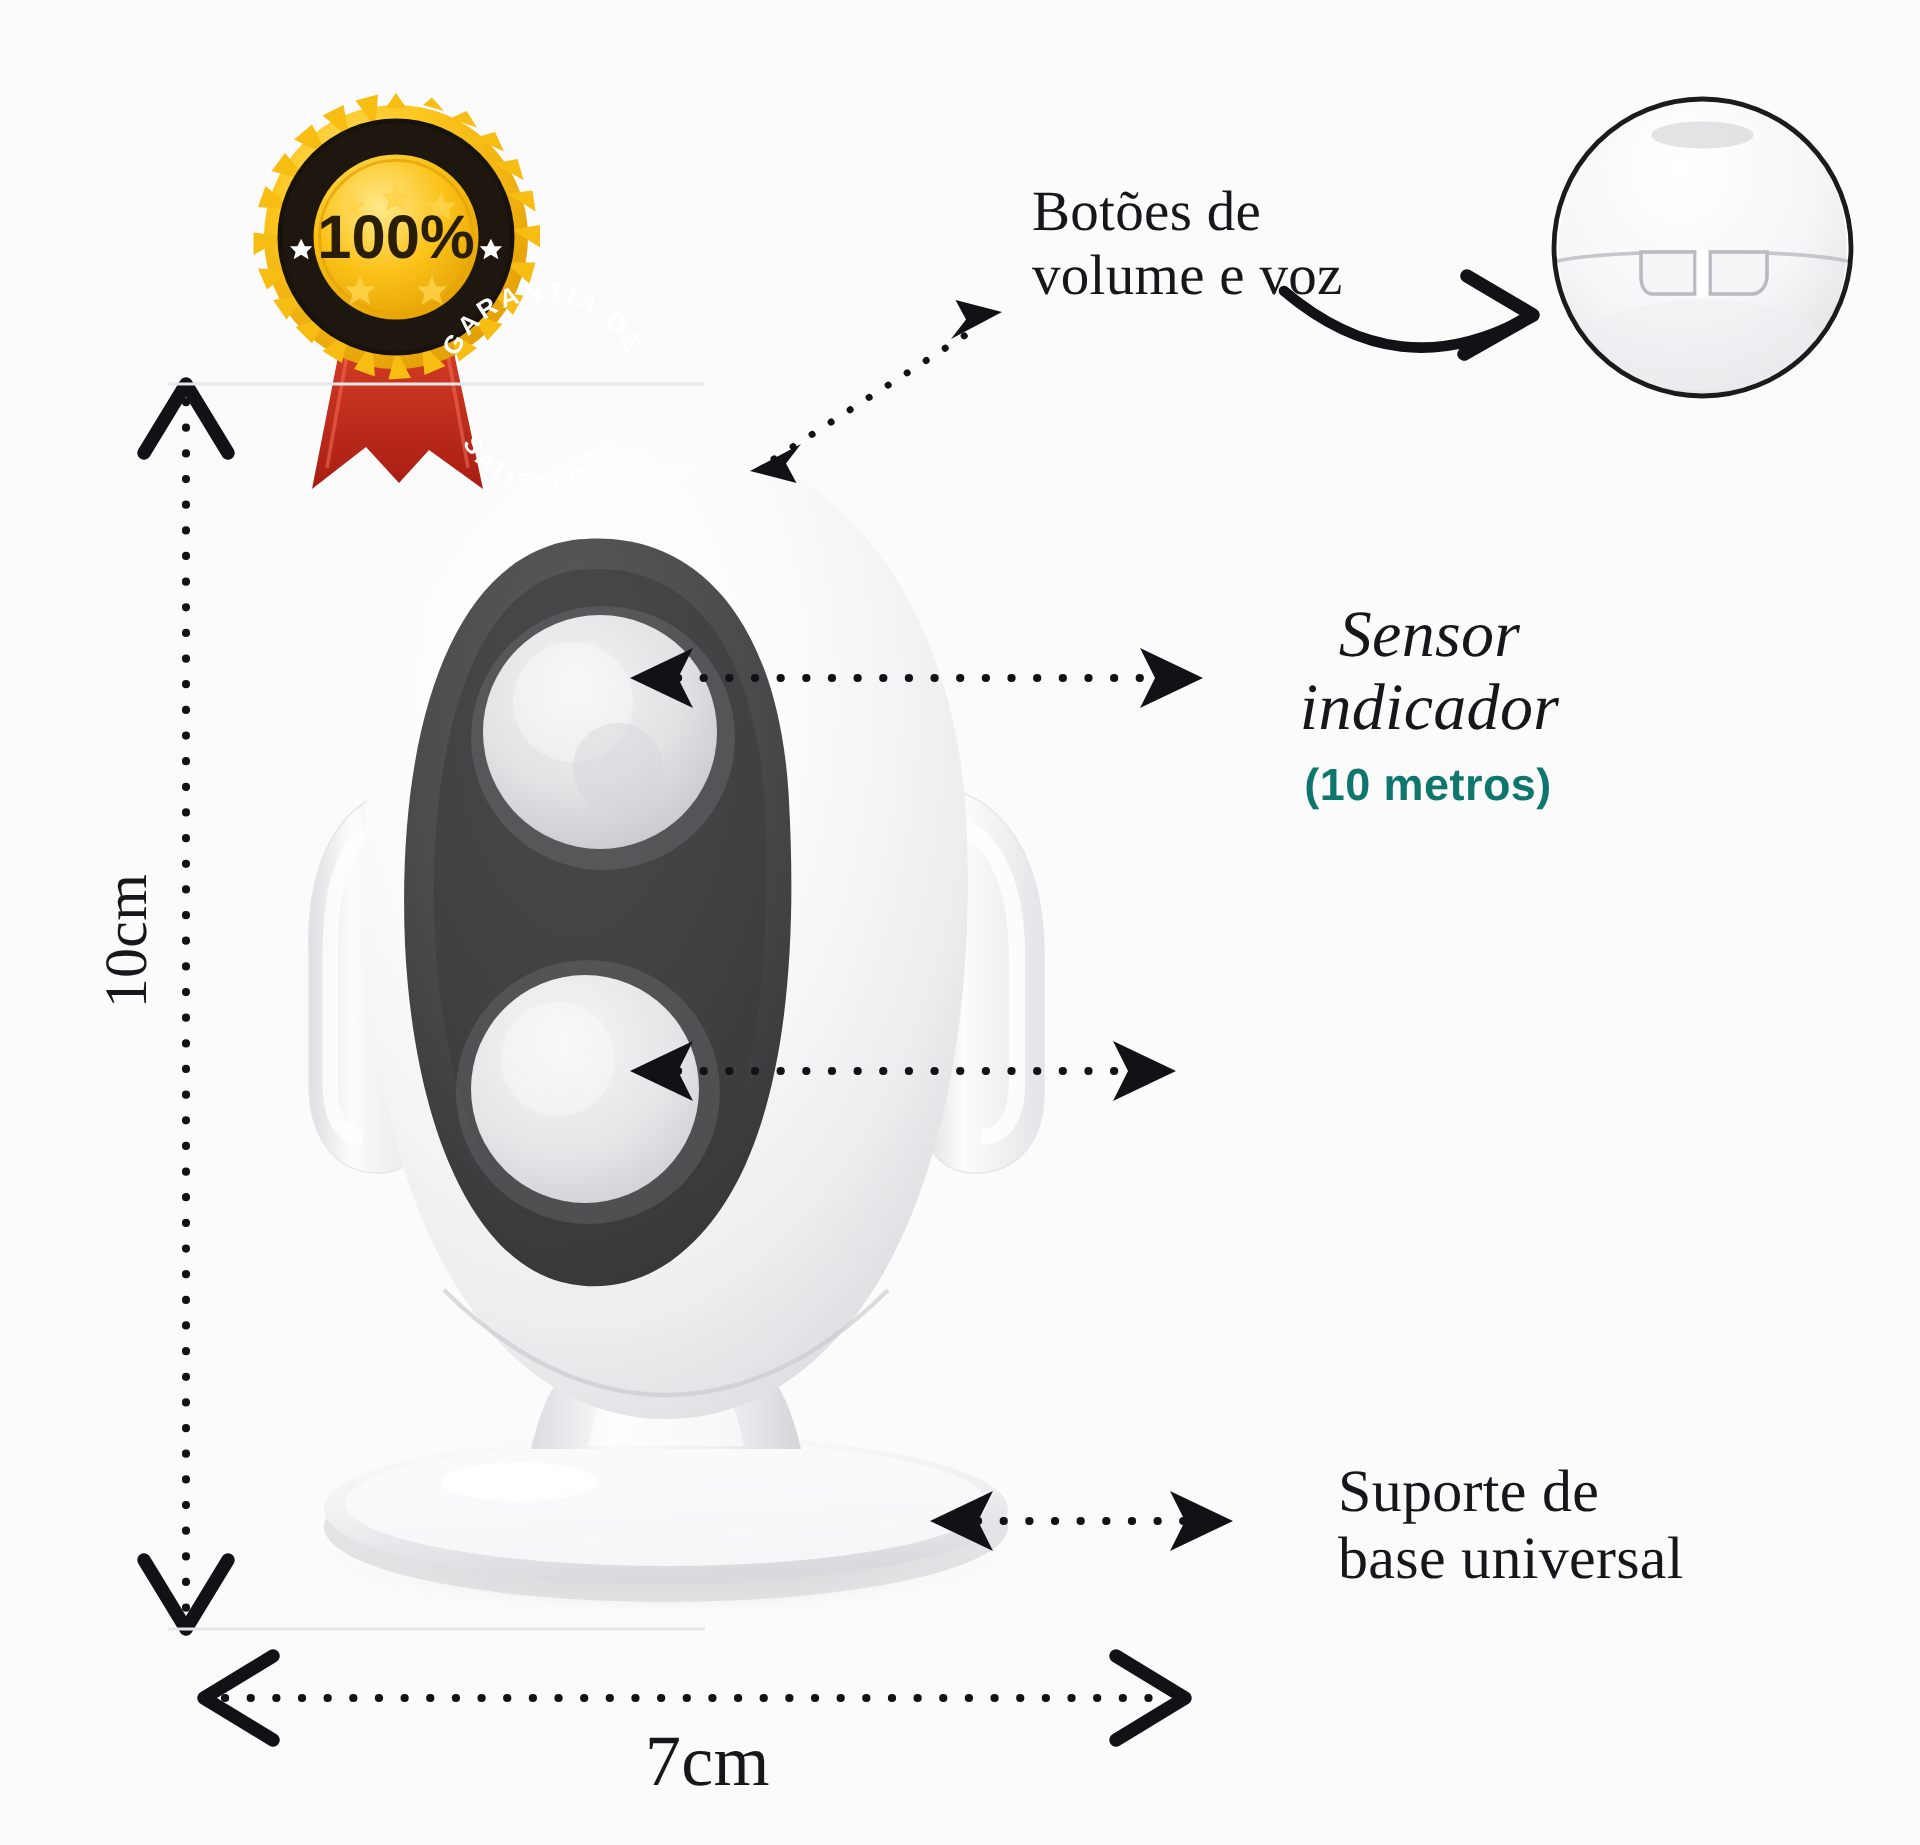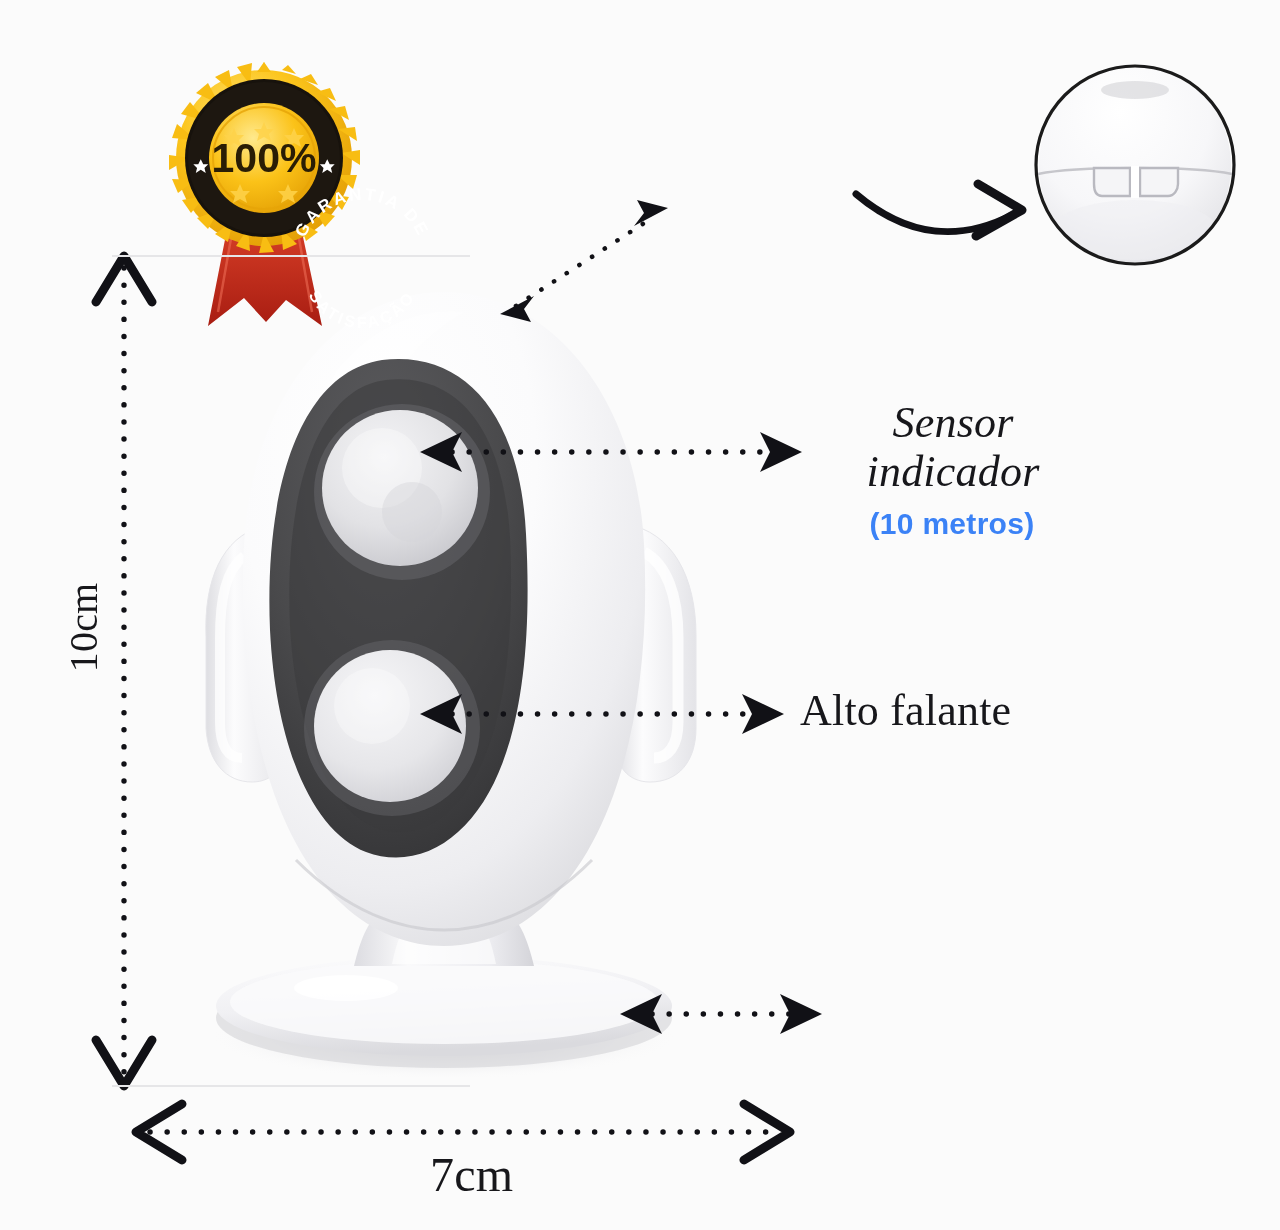--- a/index.html
+++ b/index.html
@@ -20,21 +20,21 @@
     color:#17171b;
     font-family:"Liberation Serif", serif;
     line-height:1.12;
     white-space:pre-line;
     letter-spacing:.2px;
   }
   #label-buttons{ left:688px; top:120px; font-size:38px; text-align:left; }
   #label-sensor { left:838px; top:398px; font-size:44px; text-align:center; width:230px;font-style:italic; }
   #label-sensor-range{
     position:absolute; left:832px; top:507px; width:240px; text-align:center;
-    font-family:"Liberation Sans", sans-serif; font-weight:bold; font-size:30px; color:#3b82f6;
+    font-family:"Liberation Sans", sans-serif; font-weight:bold; font-size:30px; color:#0f766e;
     letter-spacing:.3px;
   }
   #label-speaker{ left:800px; top:686px; font-size:44px; }
   #label-mount  { left:892px; top:972px; font-size:40px; text-align:left; }
 
   #label-height{
     position:absolute; left:40px; top:605px; font-size:40px;
     transform:rotate(-90deg); transform-origin:center center;
   }
   #label-width{ position:absolute; left:430px; top:1148px; font-size:48px; }
@@ -332,21 +332,24 @@
       <path class="dart" d="M620,1014 L662,994 L652,1014 L662,1034 Z"></path>
       <path class="dart" d="M822,1014 L780,994 L790,1014 L780,1034 Z"></path>
     </g>
 
     <g>
       <path class="curvearrow" d="M856,194 C908,238 960,242 1014,214"></path>
       <polyline class="chev" points="978,184 1022,210 976,236" stroke-width="8"></polyline>
     </g>
   </svg>
 
+  <div class="lbl" id="label-buttons">Botões de
+volume e voz</div>
   <div class="lbl" id="label-sensor">Sensor
 indicador</div>
   <div id="label-sensor-range">(10 metros)</div>
-  <div class="lbl" id="label-speaker">Alto falante</div>
+  <div class="lbl" id="label-mount">Suporte de
+base universal</div>
 
   <div class="lbl" id="label-height">10cm</div>
   <div class="lbl" id="label-width">7cm</div>
 
 </div>
 
 </body></html>

